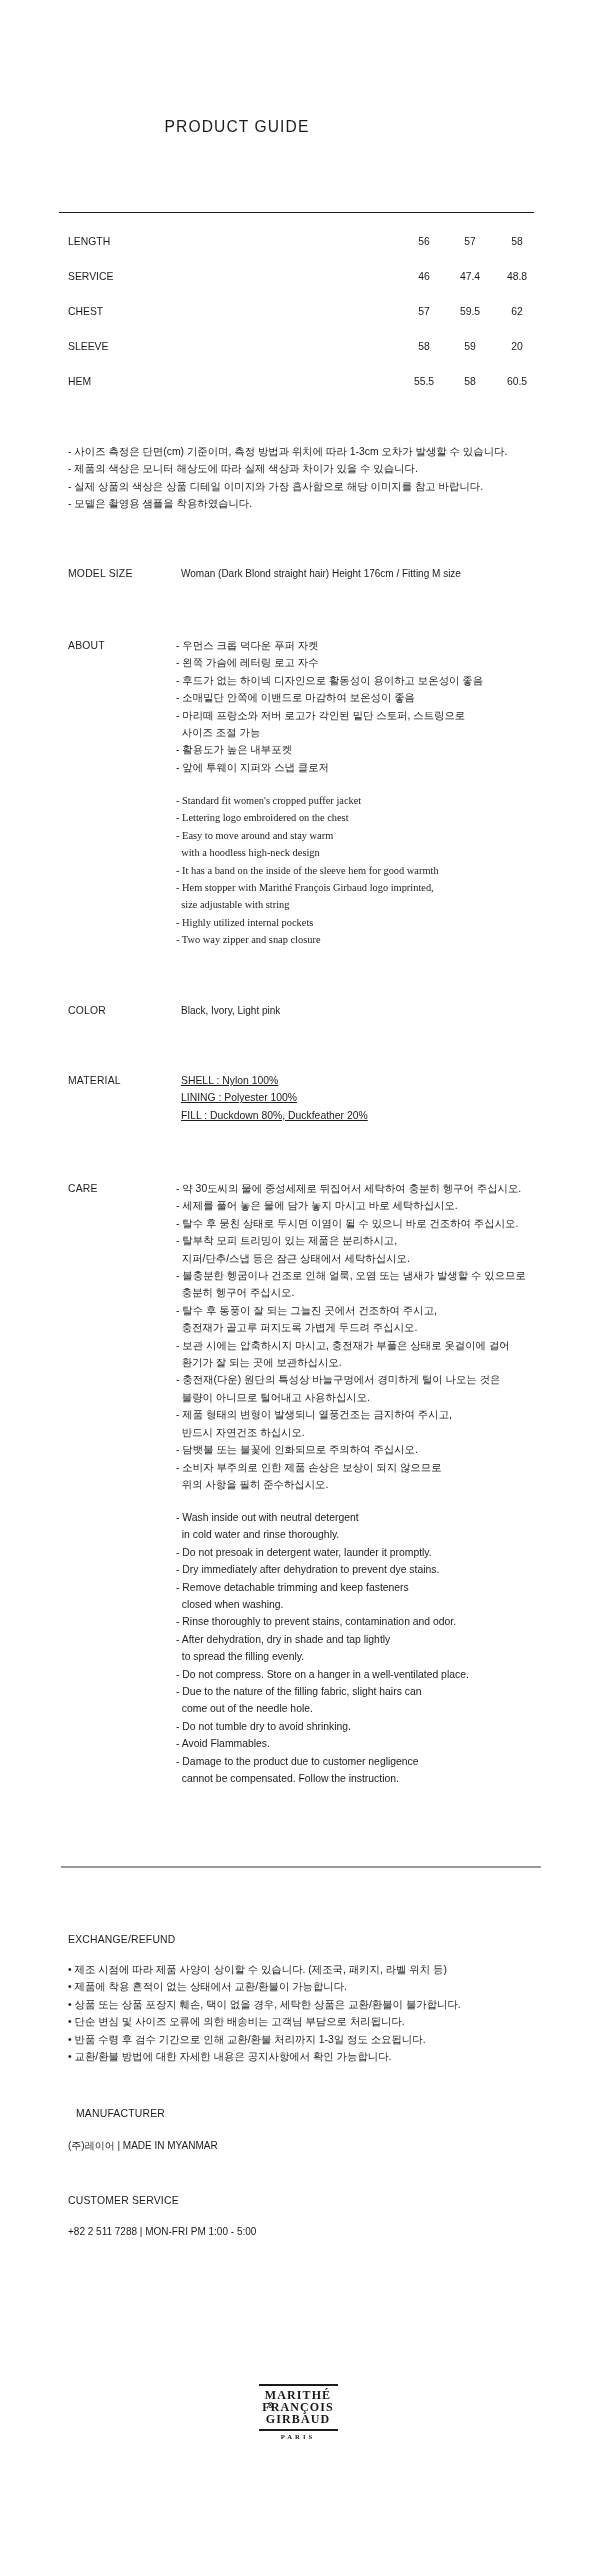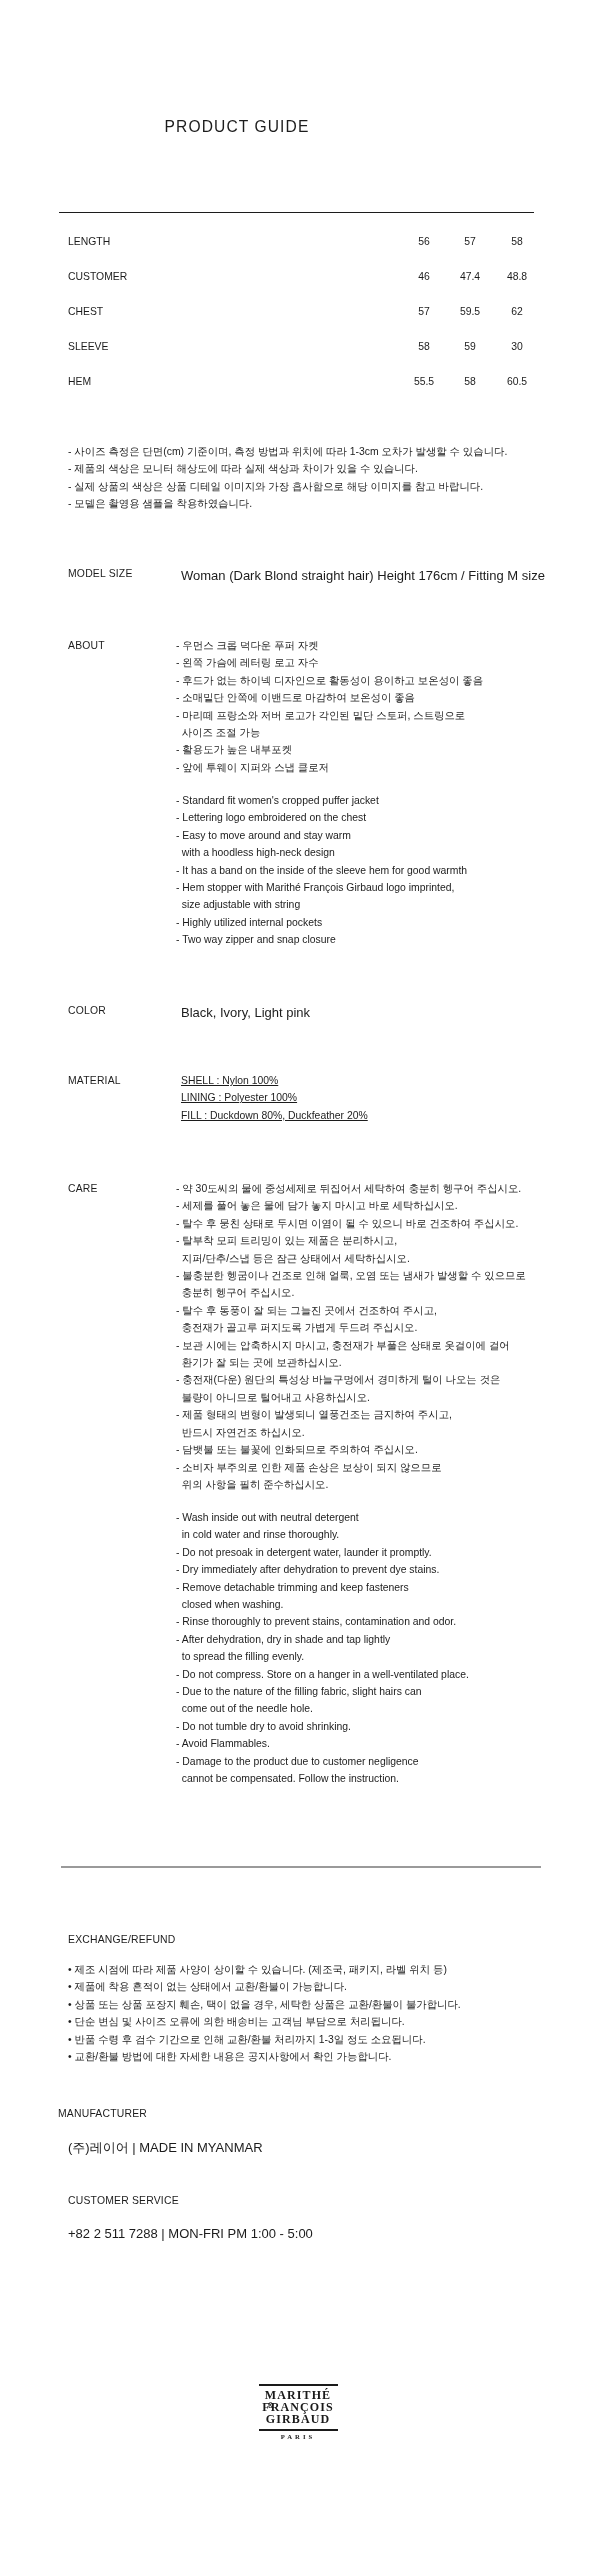--- a/index.html
+++ b/index.html
@@ -8,21 +8,21 @@
     font-family:"Liberation Sans","DejaVu Sans",sans-serif;
     color:#1c1c1c;
     -webkit-font-smoothing:antialiased;
   }
   .abs { position:absolute; }
   .title {
     top:118px; left:0; width:474px; text-align:center;
     font-size:15.6px; letter-spacing:1.1px; font-weight:400;
   }
   .label { font-size:10.4px; letter-spacing:0.2px; white-space:nowrap; }
-  .value { font-size:13px; white-space:nowrap; }
+  .value { font-size:10px; white-space:nowrap; }
   .pre   { font-size:10.4px; line-height:17.4px; white-space:pre; }
 
   
   .size-table { top:208px; left:68px; width:475px; }
   .t-head { height:18px; line-height:18px; position:relative; font-size:10.4px; }
   .t-rule { margin-top:3.7px; height:1.5px; background:#1c1c1c; margin-left:-9px; width:475px; }
   .t-rows { margin-top:10.4px; }
   .t-row  { height:35px; line-height:35px; position:relative; font-size:10.4px; }
   .t-col  { position:absolute; width:46px; text-align:center; top:0; }
   .col-0  { left:333px; } .col-1 { left:379px; } .col-2 { left:426px; }
@@ -47,36 +47,36 @@
 <div class="abs size-table">
   <div class="t-rule"></div>
   <div class="t-rows">
     <div class="t-row">
       <span>LENGTH</span>
       <span class="t-col col-0">56</span>
       <span class="t-col col-1">57</span>
       <span class="t-col col-2">58</span>
     </div>
     <div class="t-row">
-      <span>CUSTOMER</span>
+      <span>SERVICE</span>
       <span class="t-col col-0">46</span>
       <span class="t-col col-1">47.4</span>
       <span class="t-col col-2">48.8</span>
     </div>
     <div class="t-row">
       <span>CHEST</span>
       <span class="t-col col-0">57</span>
       <span class="t-col col-1">59.5</span>
       <span class="t-col col-2">62</span>
     </div>
     <div class="t-row">
       <span>SLEEVE</span>
       <span class="t-col col-0">58</span>
       <span class="t-col col-1">59</span>
-      <span class="t-col col-2">30</span>
+      <span class="t-col col-2">20</span>
     </div>
     <div class="t-row">
       <span>HEM</span>
       <span class="t-col col-0">55.5</span>
       <span class="t-col col-1">58</span>
       <span class="t-col col-2">60.5</span>
     </div>
   </div>
 </div>
 
@@ -90,21 +90,21 @@
 
 <div class="abs label" style="top:640px; left:68px;text-align:right;">ABOUT</div>
 <div class="abs pre" style="top:637px; left:176px;">- 우먼스 크롭 덕다운 푸퍼 자켓
 - 왼쪽 가슴에 레터링 로고 자수
 - 후드가 없는 하이넥 디자인으로 활동성이 용이하고 보온성이 좋음
 - 소매밑단 안쪽에 이밴드로 마감하여 보온성이 좋음
 - 마리떼 프랑소와 저버 로고가 각인된 밑단 스토퍼, 스트링으로
   사이즈 조절 가능
 - 활용도가 높은 내부포켓
 - 앞에 투웨이 지퍼와 스냅 클로저</div>
-<div class="abs pre" style="top:792px; left:176px;">- Standard fit women's cropped puffer jacket
+<div class="abs pre" style="top:792px; left:176px;font-family:Liberation Serif, serif;">- Standard fit women's cropped puffer jacket
 - Lettering logo embroidered on the chest
 - Easy to move around and stay warm
   with a hoodless high-neck design
 - It has a band on the inside of the sleeve hem for good warmth
 - Hem stopper with Marithé François Girbaud logo imprinted,
   size adjustable with string
 - Highly utilized internal pockets
 - Two way zipper and snap closure</div>
 
 <div class="abs label" style="top:1005px; left:68px;">COLOR</div>
@@ -154,21 +154,21 @@
 <div class="abs divider"></div>
 
 <div class="abs label" style="top:1934px; left:68px;">EXCHANGE/REFUND</div>
 <div class="abs pre" style="top:1961px; left:68px;">• 제조 시점에 따라 제품 사양이 상이할 수 있습니다. (제조국, 패키지, 라벨 위치 등)
 • 제품에 착용 흔적이 없는 상태에서 교환/환불이 가능합니다.
 • 상품 또는 상품 포장지 훼손, 택이 없을 경우, 세탁한 상품은 교환/환불이 불가합니다.
 • 단순 변심 및 사이즈 오류에 의한 배송비는 고객님 부담으로 처리됩니다.
 • 반품 수령 후 검수 기간으로 인해 교환/환불 처리까지 1-3일 정도 소요됩니다.
 • 교환/환불 방법에 대한 자세한 내용은 공지사항에서 확인 가능합니다.</div>
 
-<div class="abs label" style="top:2108px; left:58px;">MANUFACTURER</div>
+<div class="abs label" style="top:2108px; left:76px;">MANUFACTURER</div>
 <div class="abs value" style="top:2139px; left:68px;">(주)레이어 | MADE IN MYANMAR</div>
 
 <div class="abs label" style="top:2195px; left:68px;">CUSTOMER SERVICE</div>
 <div class="abs value" style="top:2226px; left:68px;">+82 2 511 7288 | MON-FRI PM 1:00 - 5:00</div>
 
 <div class="abs logo">
   <div class="logo-rule"></div>
   <div class="logo-lines">
     <div class="logo-line">MARITHÉ</div>
     <div class="logo-line">FRANÇOIS</div>

